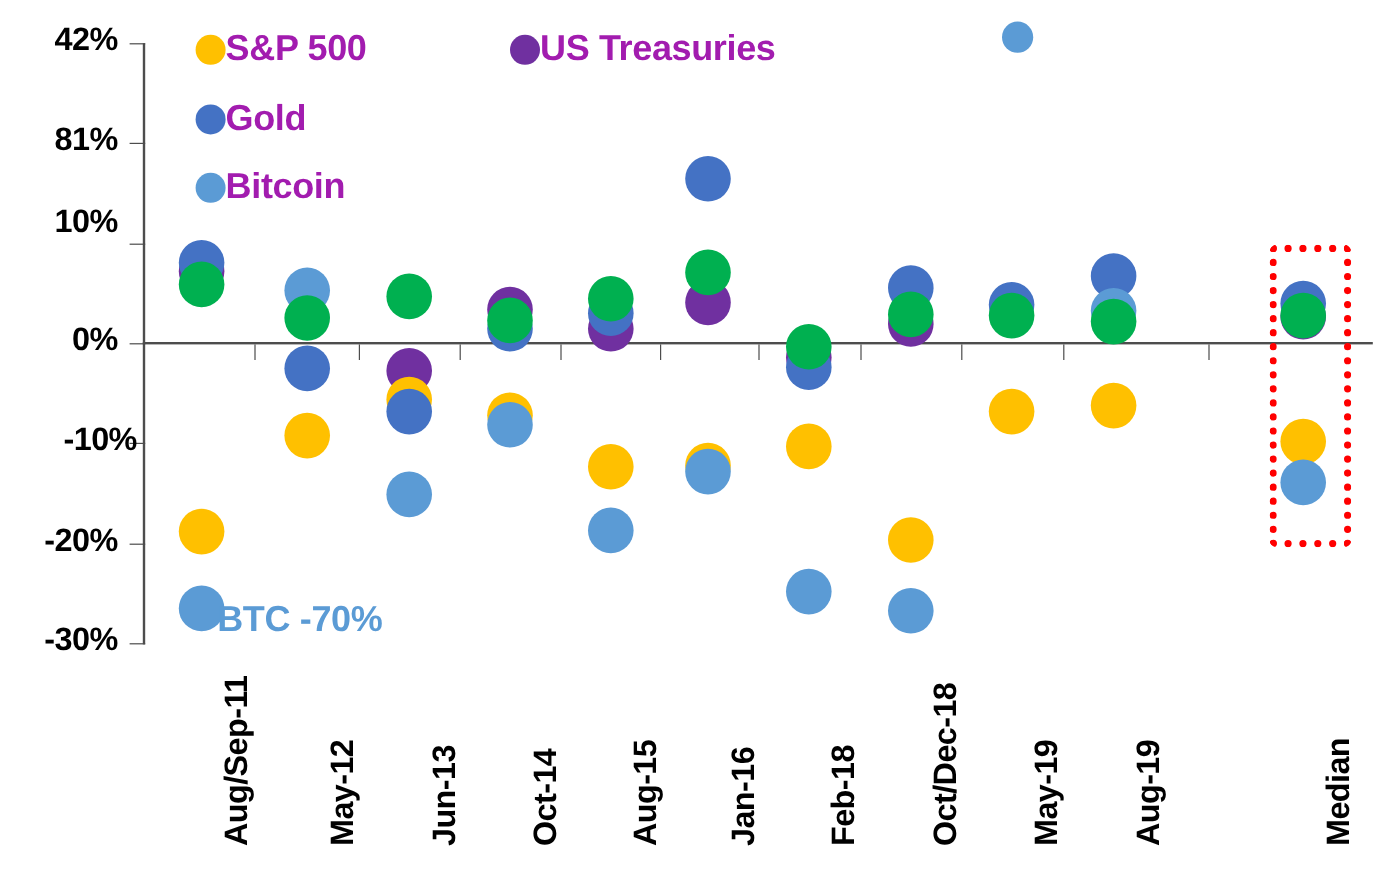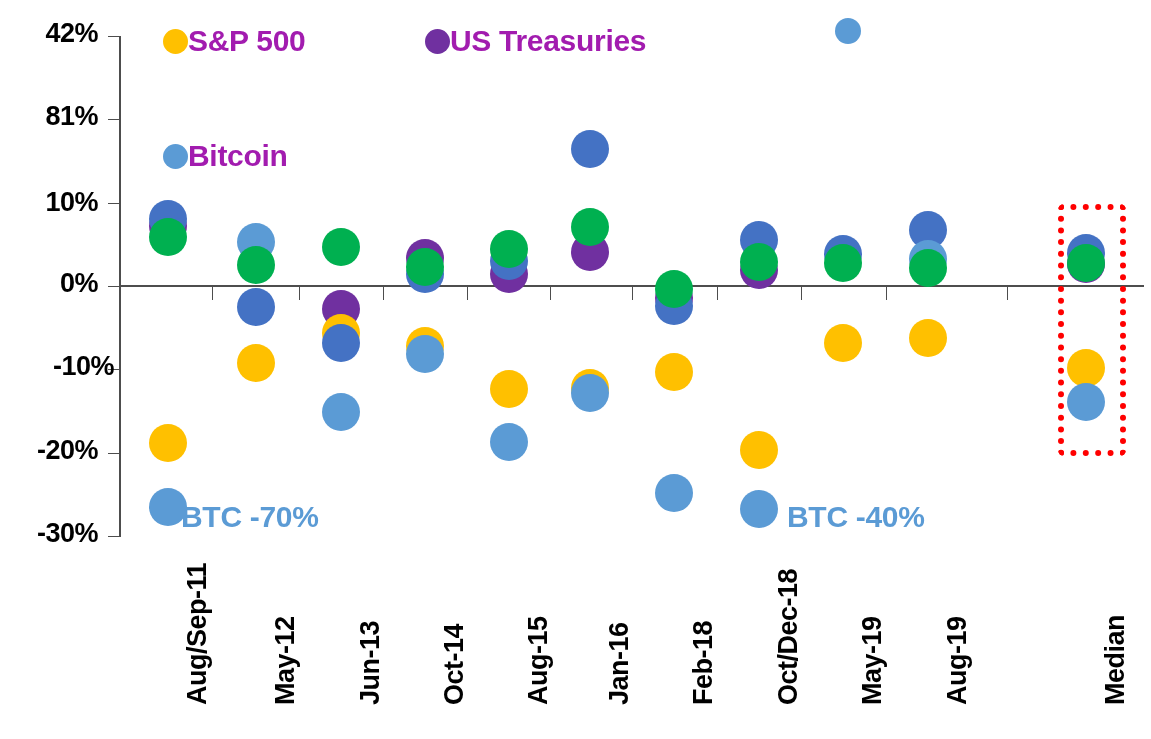--- a/index.html
+++ b/index.html
@@ -116,21 +116,21 @@
     <div class="axis-line" style="left:119px; top:36px; width:2px; height:501px;"></div>
 
     <div class="axis-line" style="left:119px; top:285px; width:1025px; height:2px;"></div>
 
     <div id="yticks">
         <div class="tick-h" style="left: 108px; top: 36px; width: 13px;"></div>
         <div class="ylabel" style="left: 0px; width: 98px; top: 18.01px;">42%</div>
         <div class="tick-h" style="left: 108px; top: 119px; width: 13px;"></div>
         <div class="ylabel" style="left: 0px; width: 98px; top: 101.34px;">81%</div>
         <div class="tick-h" style="left: 108px; top: 203px; width: 13px;"></div>
-        <div class="ylabel" style="left: 0px; width: 98px; top: 187px;">10%</div>
+        <div class="ylabel" style="left: 0px; width: 98px; top: 169px;">10%</div>
         <div class="tick-h" style="left: 108px; top: 286px; width: 13px;"></div>
         <div class="ylabel" style="left: 0px; width: 98px; top: 268px;">0%</div>
         <div class="tick-h" style="left: 108px; top: 369px; width: 13px;"></div>
         <div class="ylabel" style="left: 16px; width: 98px; top: 351.33px;">-10%</div>
         <div class="tick-h" style="left: 108px; top: 453px; width: 13px;"></div>
         <div class="ylabel" style="left: 0px; width: 98px; top: 434.66px;">-20%</div>
         <div class="tick-h" style="left: 108px; top: 536px; width: 13px;"></div>
         <div class="ylabel" style="left: 0px; width: 98px; top: 517.99px;">-30%</div>
       </div>
 
@@ -216,37 +216,38 @@
       </div>
 
     <div class="highlight-box" style="left:1058px; top:204px; width:56px; height:240px; border-color:#FF0000;"></div>
   </div>
 
   <div class="legend-item" style="left:163px; top:24px;">
     <span class="legend-swatch" style="background:#FFC000;"></span>
     <span class="legend-text">S&amp;P 500</span>
   </div>
 
+  <div class="legend-item" style="left:163px; top:82px;">
+    <span class="legend-swatch" style="background:#4472C4;"></span>
+    <span class="legend-text">Gold</span>
+  </div>
 
   <div class="legend-item" style="left:163px; top:139px;">
     <span class="legend-swatch" style="background:#5B9BD5;"></span>
     <span class="legend-text">Bitcoin</span>
   </div>
 
   <div class="legend-item" style="left:425px; top:24px;">
     <span class="legend-swatch" style="background:#7030A0;"></span>
     <span class="legend-text">US Treasuries</span>
   </div>
 
 
   <div class="annot" style="left:835px; top:18px;">
     <span class="annot-dot" style="background:#5B9BD5;"></span>
   </div>
 
   <div class="annot" style="left:181px; top:500px;">
     <span class="annot-text" style="color:#5B9BD5; margin-left:0;">BTC -70%</span>
   </div>
 
-  <div class="annot" style="left:787px; top:500px;">
-    <span class="annot-text" style="color:#5B9BD5; margin-left:0;">BTC -40%</span>
-  </div>
 
 </div>
 
 </body></html>

